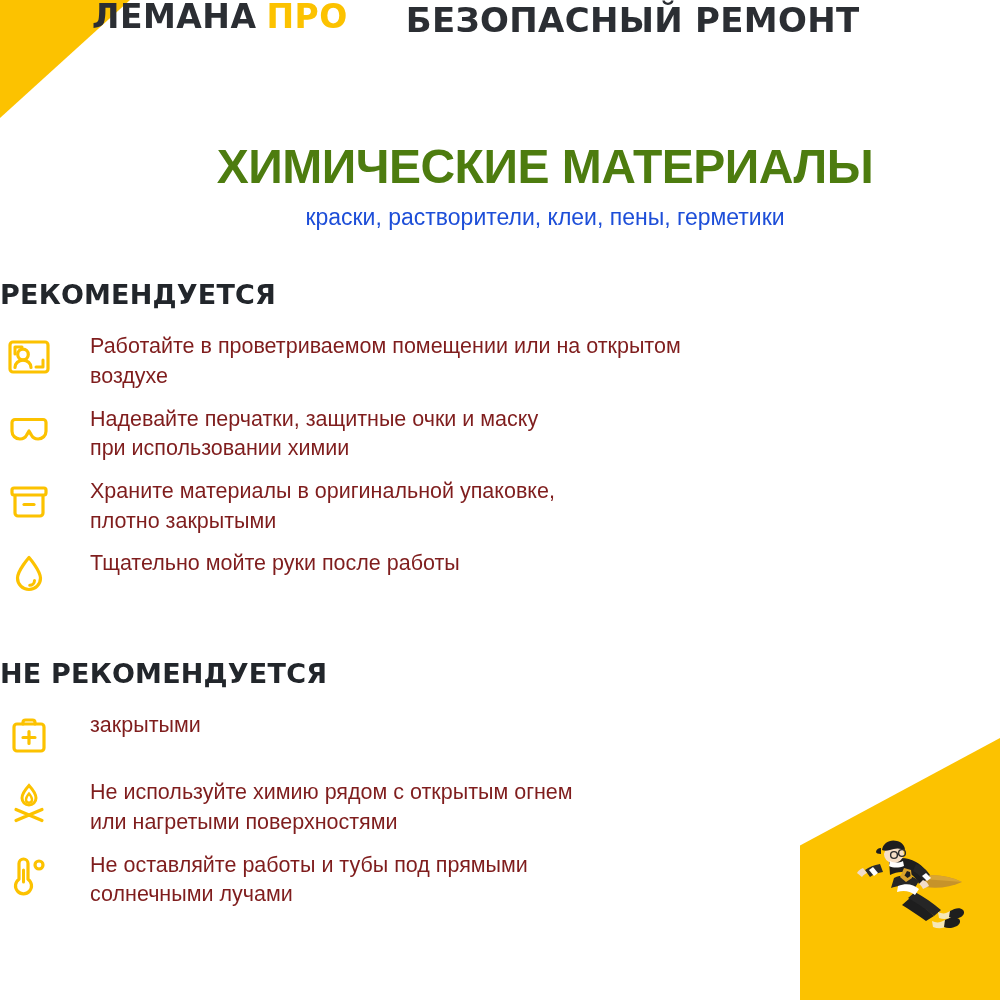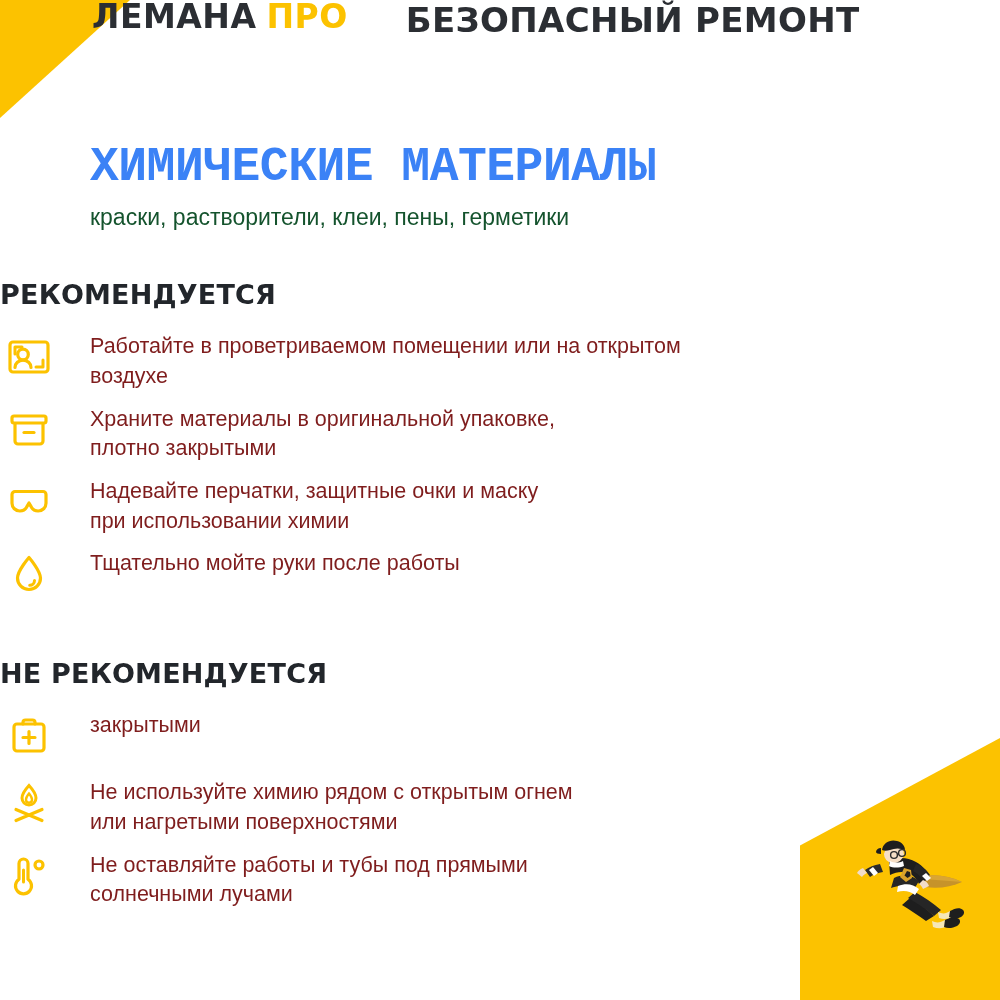--- a/index.html
+++ b/index.html
@@ -46,27 +46,29 @@
     font-family:"DejaVu Sans", sans-serif;
     color:#2b2e33;
     white-space:nowrap;
   }
 
   
   .main{ position:absolute; left:0; top:118px; width:1000px; z-index:2; }
   .title-block{ padding:24px 0 0 90px; }
   h1.page-title{
     font-size:48px; font-weight:bold; letter-spacing:-0.5px;
-    color:#3b82f6; line-height:1.05;
-    font-family:Liberation Mono, monospace;
+    color:#4d7c0f; line-height:1.05;
+    font-family:Liberation Sans, sans-serif;
+    text-align:center;
   }
   .subtitle{
     margin-top:12px;
-    font-size:23px; color:#14532d; font-weight:400;
+    font-size:23px; color:#1d4ed8; font-weight:400;
     font-family:"Liberation Sans", sans-serif;
+    text-align:center;
   }
 
   .section{ }
   .section.rec{ margin-top:48px; }
   .section.not-rec{ margin-top:55px; }
   h2.section-title{
     font-size:27px; font-weight:bold; letter-spacing:0.2px;
     color:#22262b; margin-bottom:22px;
     font-family:"DejaVu Sans", sans-serif;
   }
@@ -123,40 +125,40 @@
       </span>
       <span class="txt">
         <span>Работайте в проветриваемом помещении или на открытом</span>
         <span class="l2">воздухе</span>
       </span>
     </div>
 
     <div class="item">
       <span class="ico">
         <svg width="46" height="46" viewBox="0 0 46 46" fill="none">
+          <path d="M6 15.5c0-1.7 1.4-3 3-3h28c1.7 0 3 1.3 3 3v8.8c0 4.3-3.6 7.7-7.9 7.7-3 0-5.7-1.7-7-4.4L23 24l-2.1 3.6c-1.3 2.7-4 4.4-7 4.4C9.6 32 6 28.6 6 24.3V15.5z" stroke="#FCC200" stroke-width="3.2" stroke-linejoin="round"></path>
+        </svg>
+      </span>
+      <span class="txt">
+        <span>Надевайте перчатки, защитные очки и маску</span>
+        <span class="l2">при использовании химии</span>
+      </span>
+    </div>
+
+    <div class="item">
+      <span class="ico">
+        <svg width="46" height="46" viewBox="0 0 46 46" fill="none">
           <rect x="6" y="9" width="34" height="7" rx="2" stroke="#FCC200" stroke-width="3.2"></rect>
           <path d="M9 16v18c0 1.7 1.3 3 3 3h22c1.7 0 3-1.3 3-3V16" stroke="#FCC200" stroke-width="3.2" stroke-linejoin="round"></path>
           <path d="M18 25.5h10" stroke="#FCC200" stroke-width="3.2" stroke-linecap="round"></path>
         </svg>
       </span>
       <span class="txt">
         <span>Храните материалы в оригинальной упаковке,</span>
         <span class="l2">плотно закрытыми</span>
-      </span>
-    </div>
-
-    <div class="item">
-      <span class="ico">
-        <svg width="46" height="46" viewBox="0 0 46 46" fill="none">
-          <path d="M6 15.5c0-1.7 1.4-3 3-3h28c1.7 0 3 1.3 3 3v8.8c0 4.3-3.6 7.7-7.9 7.7-3 0-5.7-1.7-7-4.4L23 24l-2.1 3.6c-1.3 2.7-4 4.4-7 4.4C9.6 32 6 28.6 6 24.3V15.5z" stroke="#FCC200" stroke-width="3.2" stroke-linejoin="round"></path>
-        </svg>
-      </span>
-      <span class="txt">
-        <span>Надевайте перчатки, защитные очки и маску</span>
-        <span class="l2">при использовании химии</span>
       </span>
     </div>
 
     <div class="item">
       <span class="ico">
         <svg width="46" height="46" viewBox="0 0 46 46" fill="none">
           <path d="M23 6.5c0 0-11.5 13.2-11.5 20.6 0 6.4 5.1 11.4 11.5 11.4s11.5-5 11.5-11.4C34.5 19.7 23 6.5 23 6.5z" stroke="#FCC200" stroke-width="3.2" stroke-linejoin="round"></path>
           <path d="M28.5 29.5c0 2.6-2.1 4.8-4.8 4.8" stroke="#FCC200" stroke-width="3" stroke-linecap="round"></path>
         </svg>
       </span>

